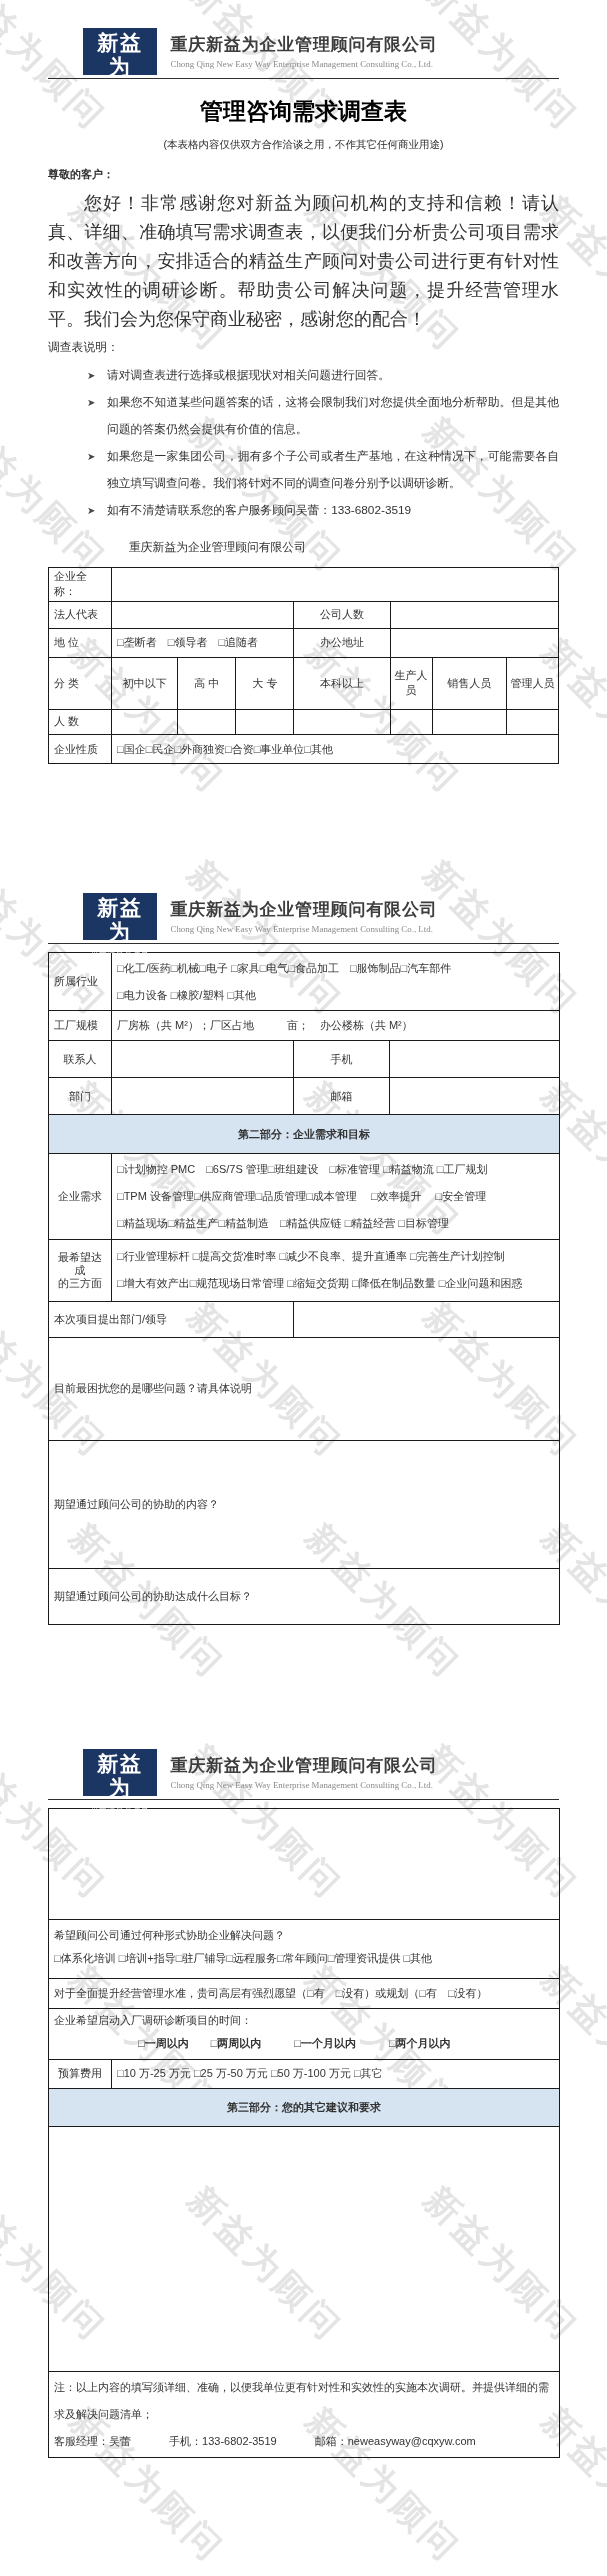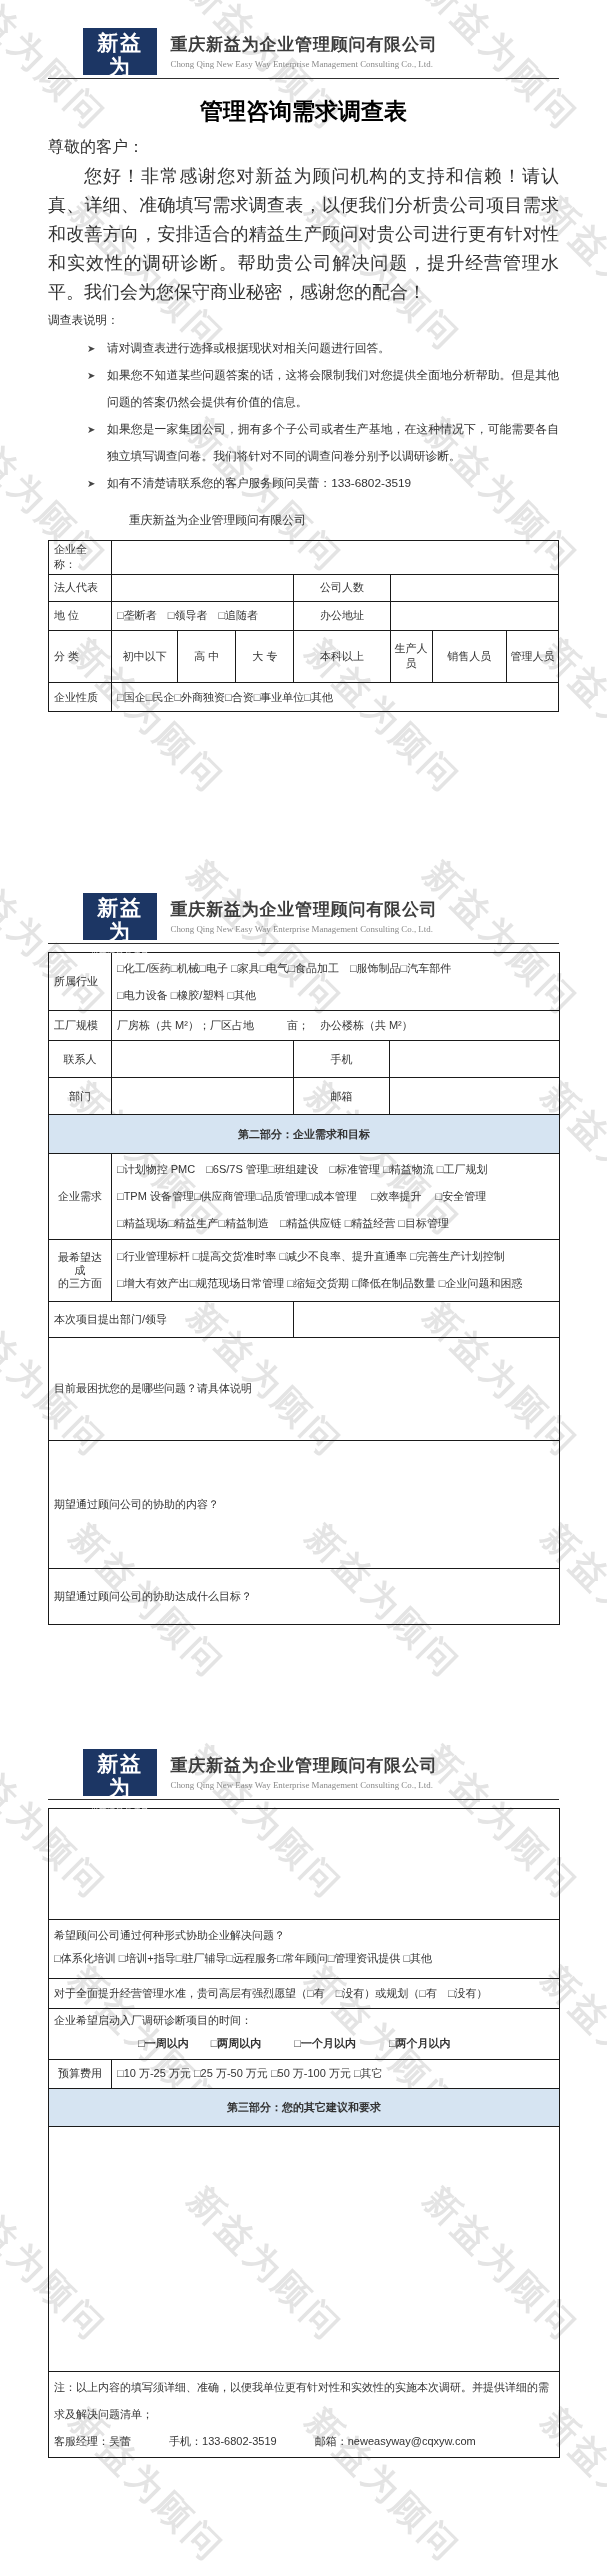--- a/index.html
+++ b/index.html
@@ -49,21 +49,21 @@
   }
   .logo-sub{font-size:7.6px;letter-spacing:0.8px;text-align:center;line-height:10px;}
   .brand-names{margin-left:13.5px;padding-top:5px;}
   .brand-cn{font-size:17px;font-weight:bold;color:#3d3d3d;letter-spacing:0.8px;}
   .brand-en{font-family:"Liberation Serif","DejaVu Serif",serif;font-size:8.9px;color:#8a8a8a;margin-top:3.4px;}
   .rule{border:none;border-top:1.7px solid #2f2f2f;margin:3.4px 0 0 0;}
 
   
   .title{margin:17px 0 10px 0;text-align:center;font-size:23px;font-weight:bold;color:#000000;line-height:30px;}
   .subtitle{margin:3.4px 0 0 0;text-align:center;font-size:10.5px;color:#2b2b2b;line-height:17px;}
-  .salutation{margin:11.8px 0 0 0;font-size:16px;line-height:18.6px;}
+  .salutation{margin:11.8px 0 0 0;font-size:11px;line-height:18.6px;font-weight:bold;}
   .greeting{margin:5px 0 0 0;font-size:18px;line-height:29px;text-indent:2em;text-align:justify;}
   .notes-title{margin:0;font-size:11.8px;line-height:27px;}
   .notes{list-style:none;margin:1.7px 0 0 0;padding:0 0 0 39px;}
   .notes li{position:relative;padding-left:20px;font-size:11.8px;line-height:27px;text-align:justify;}
   .notes .arrow{position:absolute;left:0;top:0;font-size:10px;color:#444;}
   .signature{margin:13.5px 0 0 0;padding-left:81px;font-size:11.8px;line-height:18.6px;}
 
   
   table.form{
     border-collapse:collapse;table-layout:fixed;width:100%;
@@ -147,20 +147,21 @@
         <div class="logo-sub">精益运营管理咨询</div>
       </div>
       <div class="brand-names">
         <div class="brand-cn">重庆新益为企业管理顾问有限公司</div>
         <div class="brand-en">Chong Qing New Easy Way Enterprise Management Consulting Co., Ltd.</div>
       </div>
     </header>
     <hr class="rule">
 
     <h1 class="title">管理咨询需求调查表</h1>
+    <p class="subtitle">(本表格内容仅供双方合作洽谈之用，不作其它任何商业用途)</p>
     <p class="salutation">尊敬的客户：</p>
     <p class="greeting">您好！非常感谢您对新益为顾问机构的支持和信赖！请认真、详细、准确填写需求调查表，以便我们分析贵公司项目需求和改善方向，安排适合的精益生产顾问对贵公司进行更有针对性和实效性的调研诊断。帮助贵公司解决问题，提升经营管理水平。我们会为您保守商业秘密，感谢您的配合！</p>
     <p class="notes-title">调查表说明：</p>
     <ul class="notes">
       <li><span class="arrow">➤</span><span>请对调查表进行选择或根据现状对相关问题进行回答。</span></li>
       <li><span class="arrow">➤</span><span>如果您不知道某些问题答案的话，这将会限制我们对您提供全面地分析帮助。但是其他问题的答案仍然会提供有价值的信息。</span></li>
       <li><span class="arrow">➤</span><span>如果您是一家集团公司，拥有多个子公司或者生产基地，在这种情况下，可能需要各自独立填写调查问卷。我们将针对不同的调查问卷分别予以调研诊断。</span></li>
       <li><span class="arrow">➤</span><span>如有不清楚请联系您的客户服务顾问吴蕾：133-6802-3519</span></li>
     </ul>
     <p class="signature">重庆新益为企业管理顾问有限公司</p>
@@ -196,20 +197,30 @@
       <tr style="height:52px">
         <td class="lbl">分 类</td>
         <td class="lbl-c">初中以下</td>
         <td class="lbl-c">高 中</td>
         <td class="lbl-c">大 专</td>
         <td class="lbl-c">本科以上</td>
         <td class="lbl-c" style="padding:1.7px 1.7px">生产人员</td>
         <td class="lbl-c">销售人员</td>
         <td class="lbl-c" style="padding:1.7px 1.7px">管理人员</td>
       </tr>
+      <tr style="height:25px">
+        <td class="lbl">人 数</td>
+        <td></td>
+        <td></td>
+        <td></td>
+        <td></td>
+        <td></td>
+        <td></td>
+        <td></td>
+      </tr>
       <tr style="height:29.5px">
         <td class="lbl">企业性质</td>
         <td colspan="7">□国企□民企□外商独资□合资□事业单位□其他</td>
       </tr>
     </tbody>
       </table>
   </section>
 
   <section class="page page-2">
     <header class="brand">

